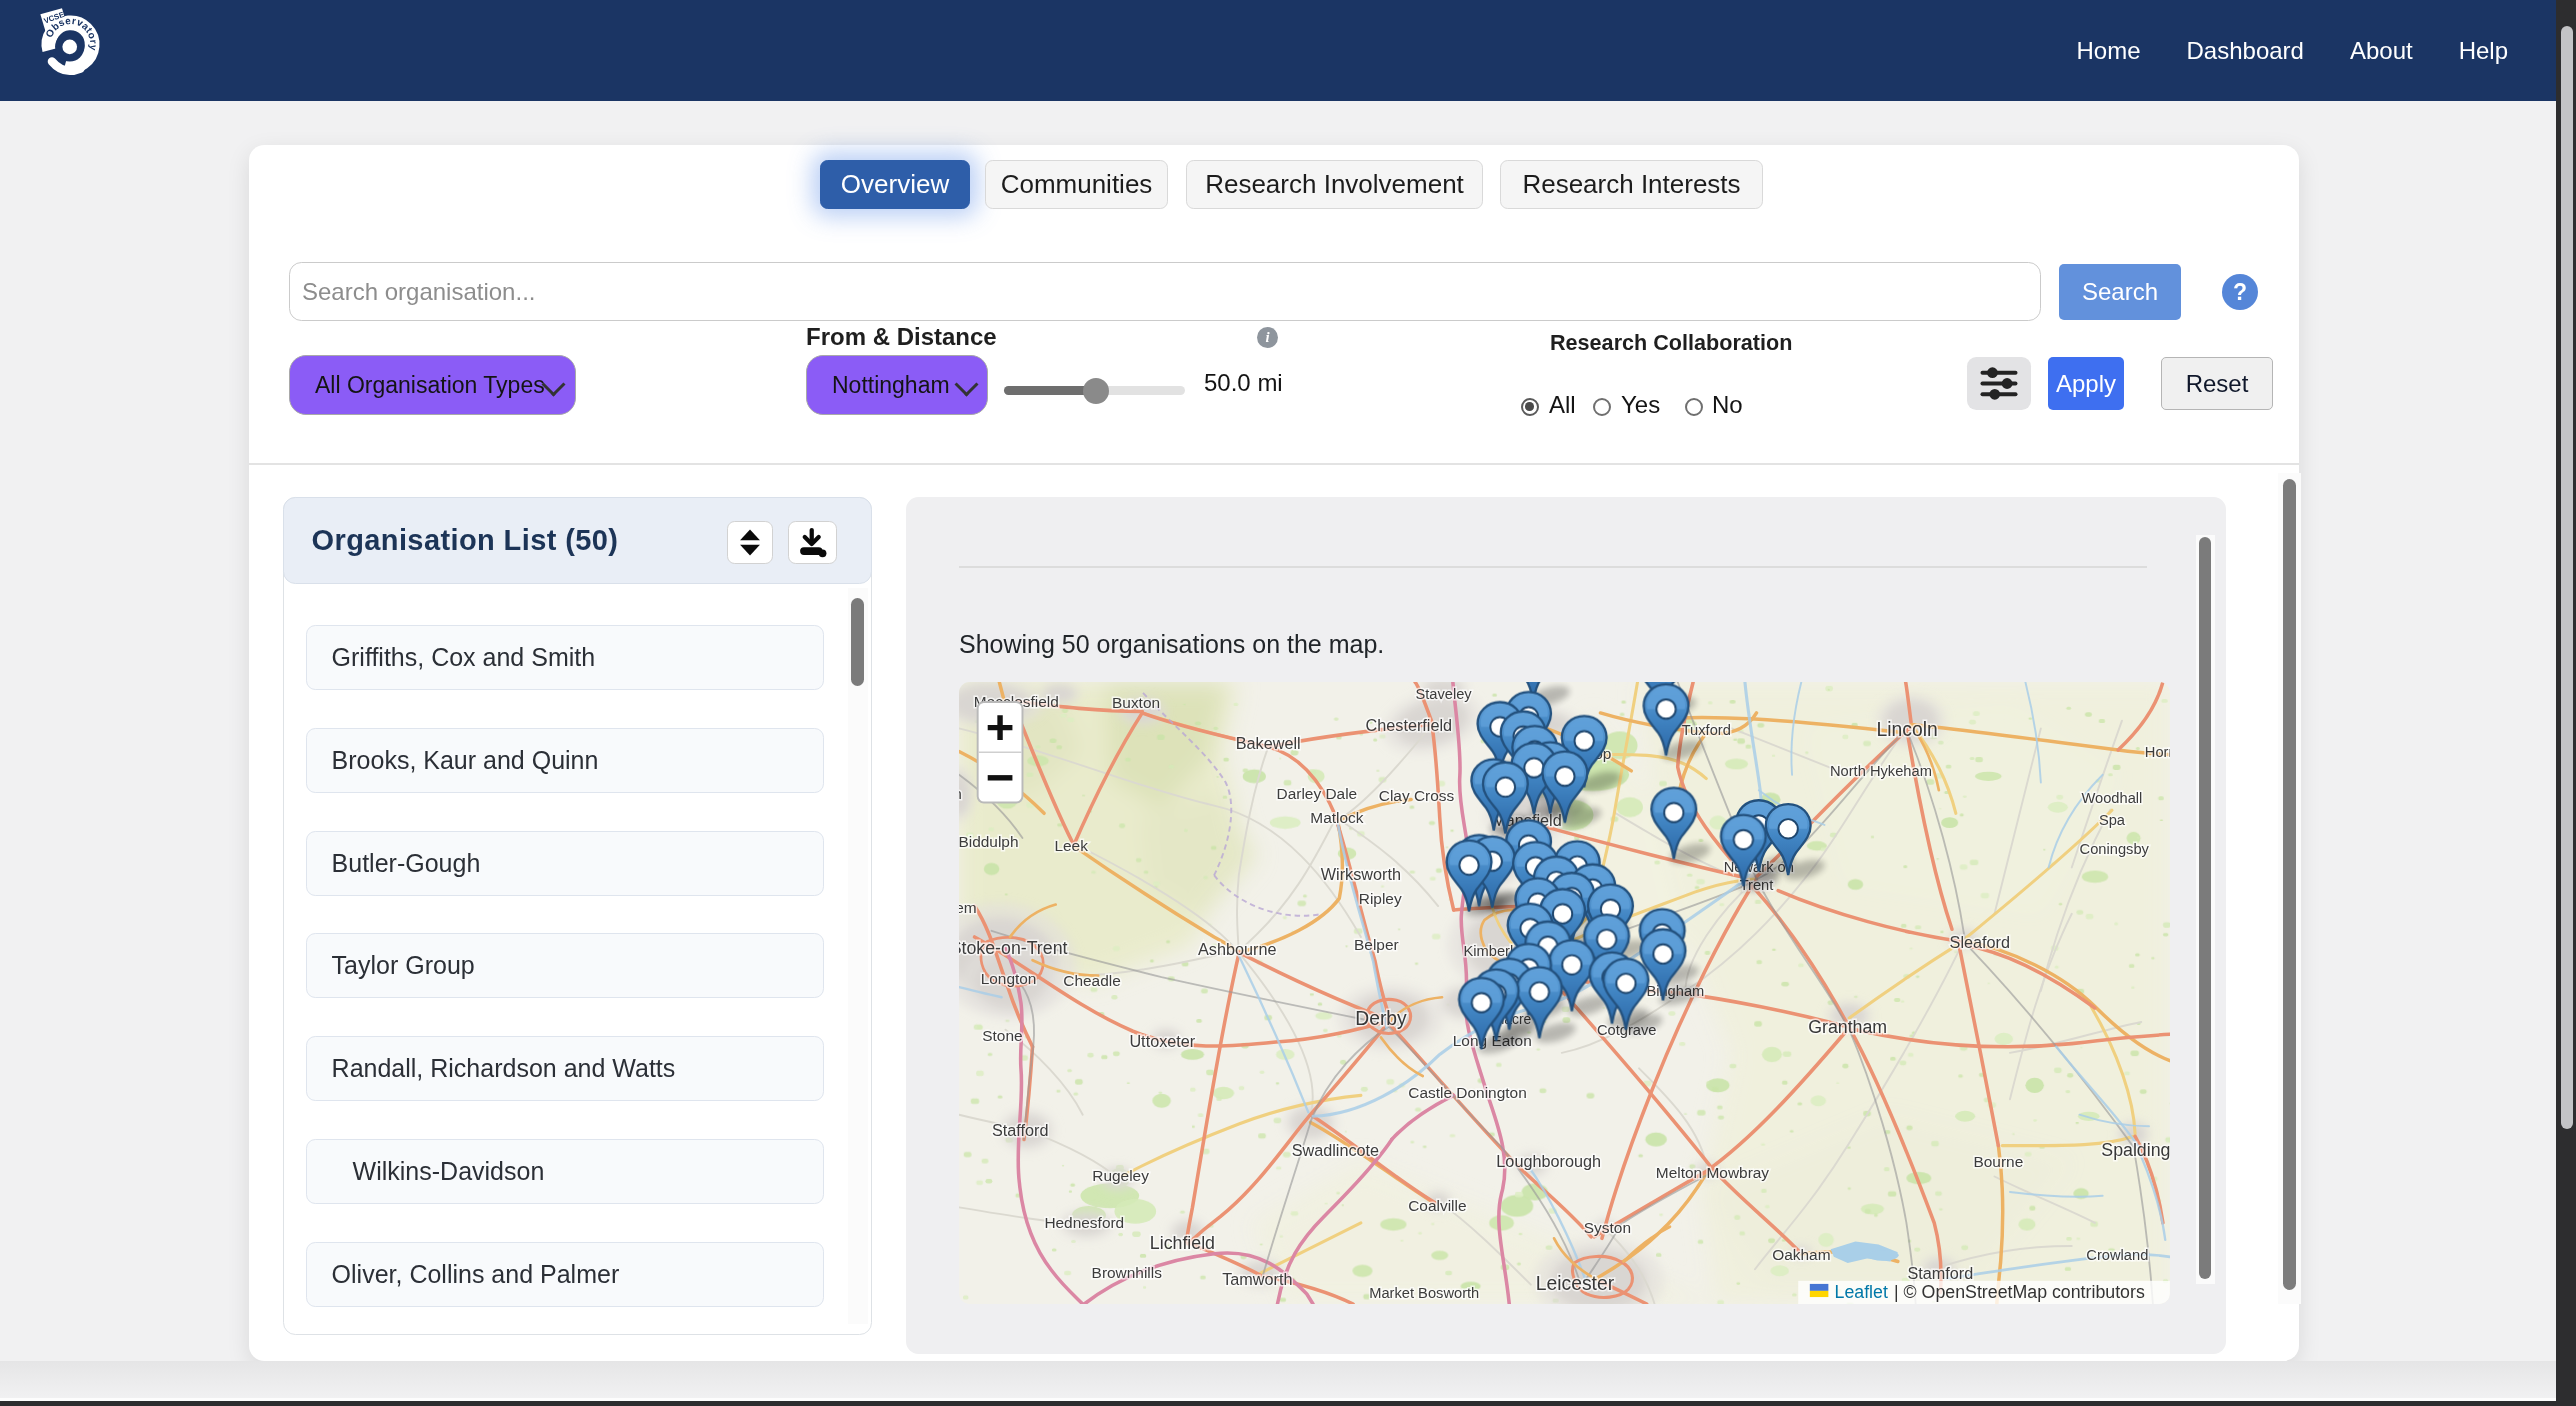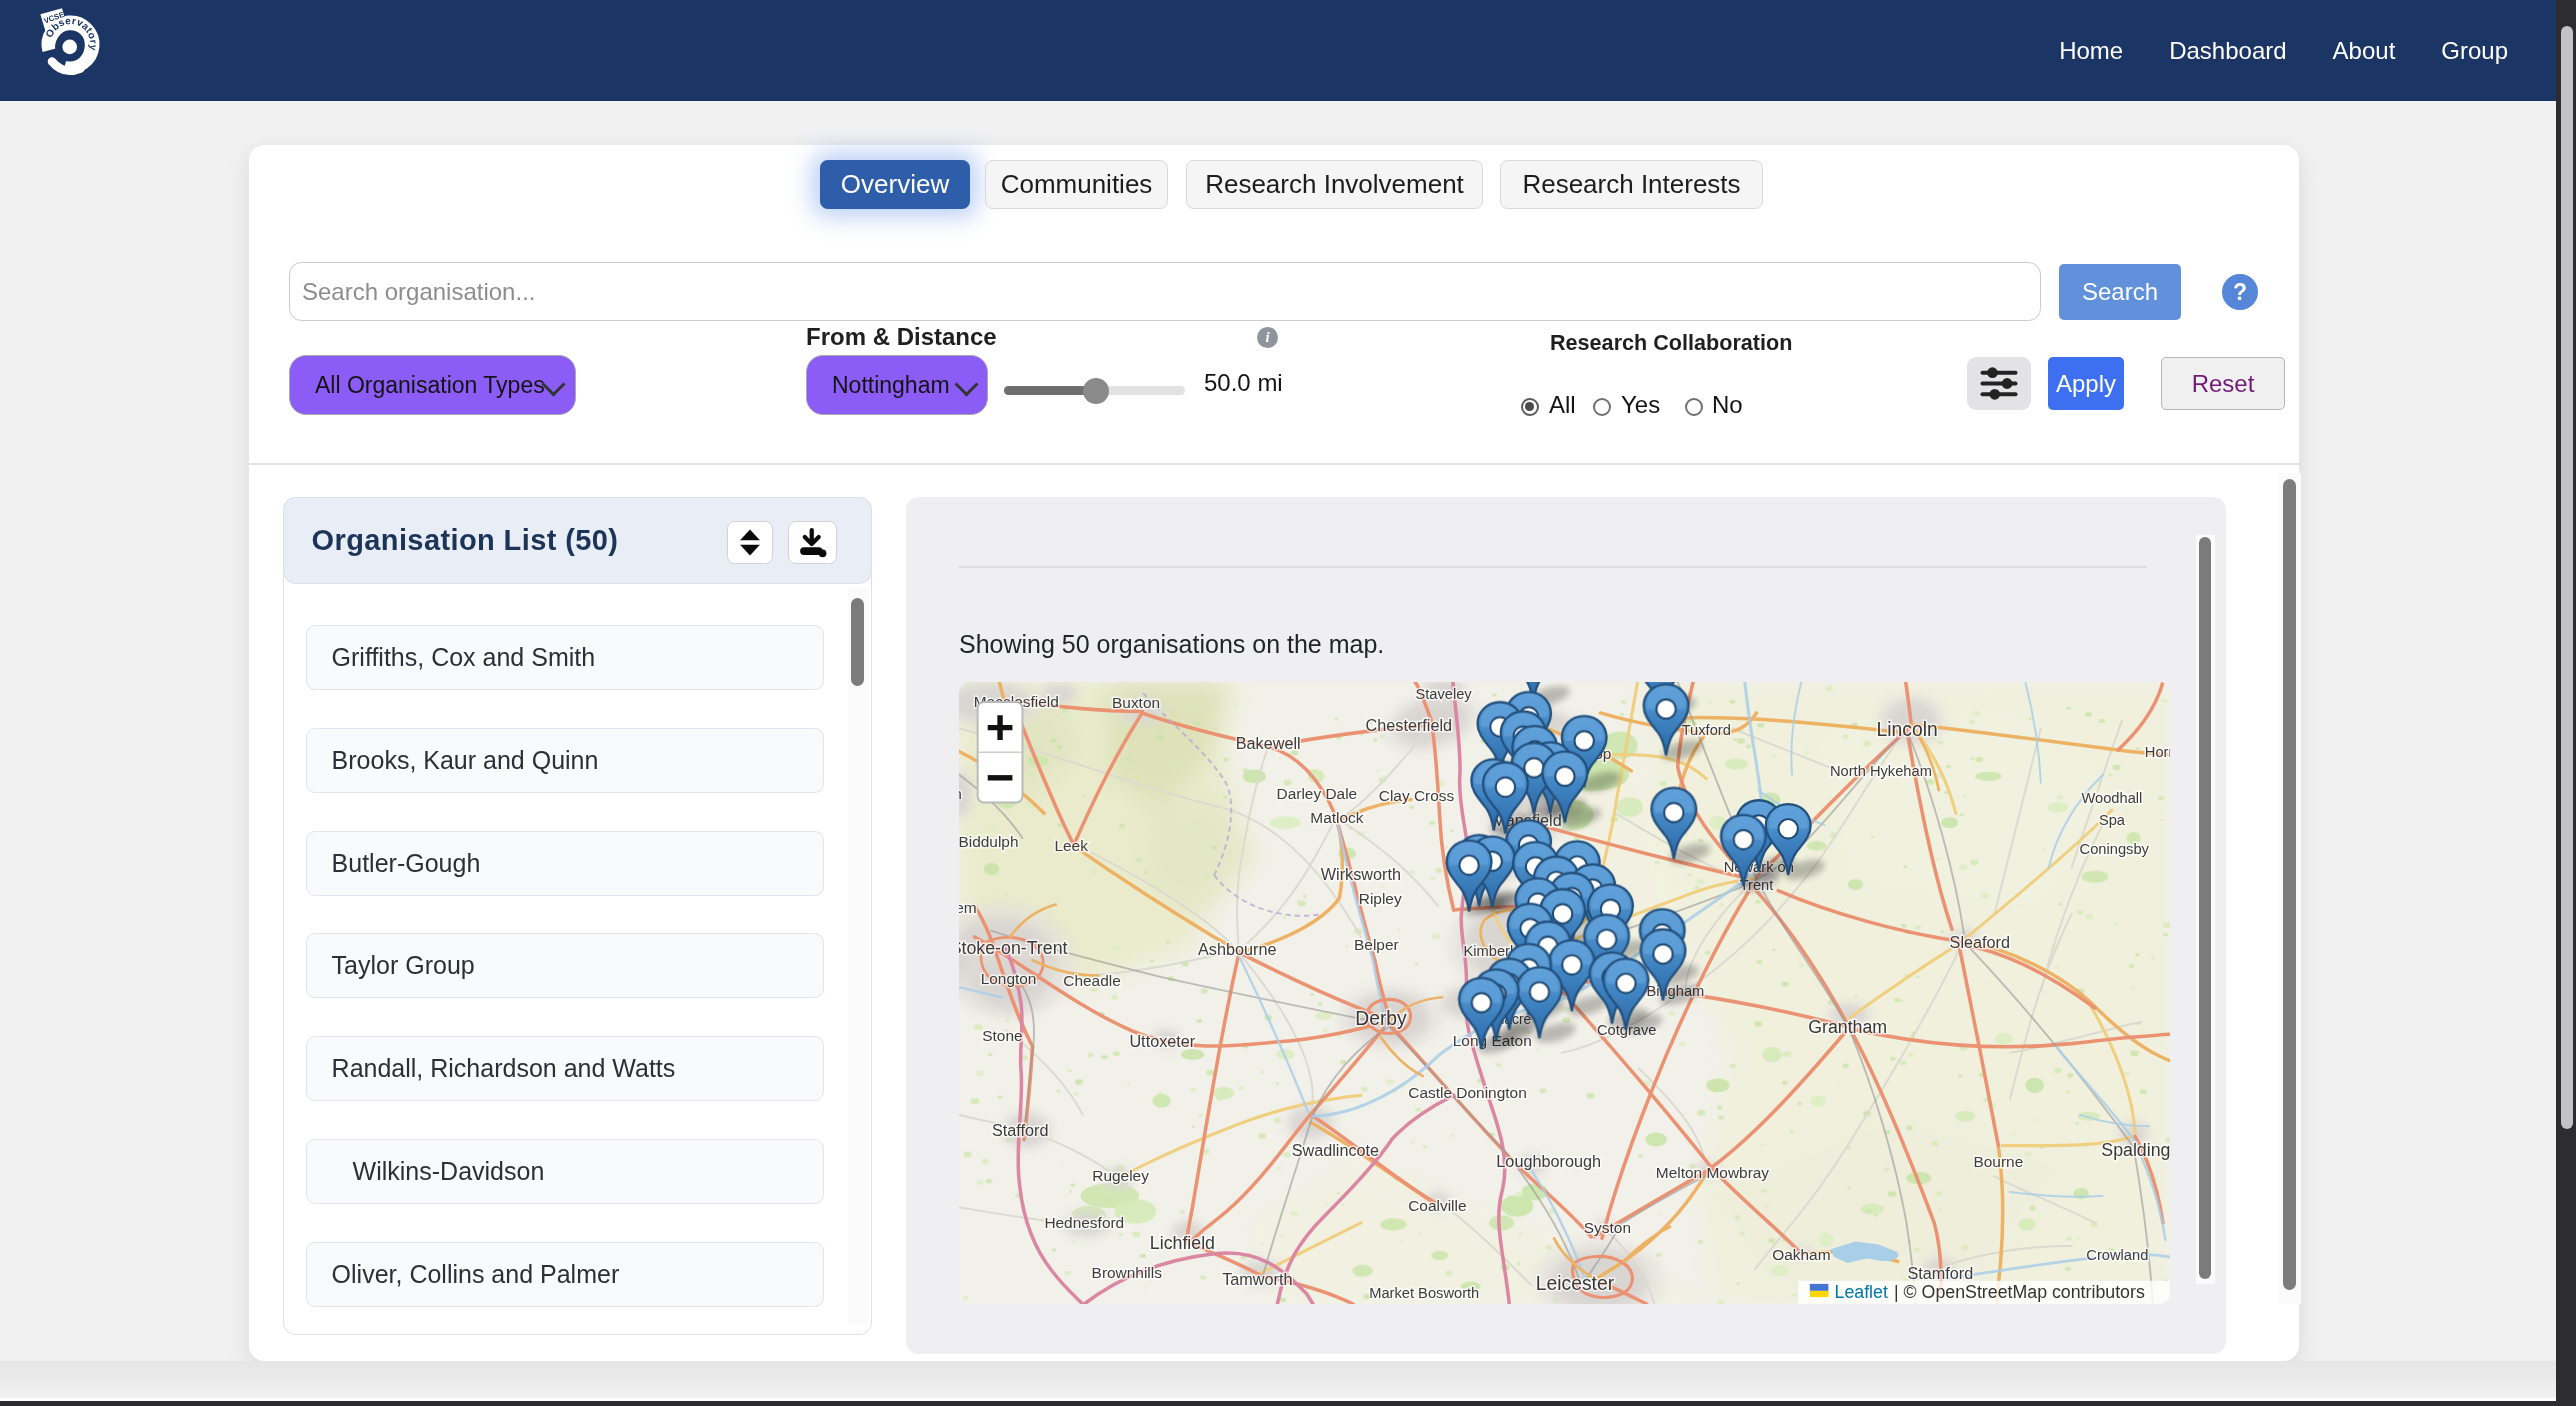--- a/index.html
+++ b/index.html
@@ -35,21 +35,21 @@
 .slider-track { position:absolute; left:755px; top:241px; width:181px; height:9.3px; border-radius:4.6px; background:#e2e2e2; }
 .slider-fill { position:absolute; left:755px; top:241px; width:97px; height:9.3px; border-radius:4.6px; background:#6e6e6e; }
 .slider-thumb { position:absolute; left:834px; top:233px; width:26px; height:26px; border-radius:50%; background:#8a8a8a; }
 .mi { position:absolute; left:955px; top:224px; font-size:24px; color:#141414; }
 .radio { position:absolute; top:253px; width:18px; height:18px; border-radius:50%; border:2.3px solid #6f6f6f; background:#fff; }
 .radio.sel { border-color:#5a5a5a; }
 .radio.sel:after { content:""; position:absolute; left:2.3px; top:2.3px; width:8.5px; height:8.5px; border-radius:50%; background:#4a4a4a; }
 .rlabel { position:absolute; top:246px; font-size:24px; color:#141414; }
 .iconbtn { position:absolute; left:1718px; top:212px; width:64px; height:53px; background:#e3e3e5; border-radius:9.3px; display:flex; align-items:center; justify-content:center; }
 .apply-btn { position:absolute; left:1799px; top:212px; width:76px; height:53px; background:#3e6ff0; color:#fff; }
-.reset-btn { position:absolute; left:1912px; top:212px; width:124px; height:53px; background:#f0f0f0; border:1.5px solid #b5b5b5; color:#701a75; }
+.reset-btn { position:absolute; left:1912px; top:212px; width:112px; height:53px; background:#f0f0f0; border:1.5px solid #b5b5b5; color:#0f172a; }
 .divider { position:absolute; left:0px; top:318px; width:2050px; height:1.5px; background:#e3e3e3; }
 
 .listpanel { position:absolute; left:34px; top:352px; width:589px; height:838px; background:#fff; border:1.5px solid #dee2e6; border-radius:12.4px; }
 .listhead { position:absolute; left:-1.5px; top:-1.5px; width:589px; height:87px; background:#e9eef6; border:1.5px solid #d9e0ea; border-radius:12.4px; display:flex; align-items:center; }
 .listhead h2 { font-size:29px; color:#1c3457; font-weight:bold; margin-left:28px; letter-spacing:0.4px; }
 .hbtn { position:absolute; top:23px; width:46px; height:43px; background:#fff; border:1.5px solid #d2d2d2; border-radius:7.7px; display:flex; align-items:center; justify-content:center; }
 .items { position:absolute; left:0; top:90px; width:586px; height:745px; overflow:hidden; }
 .item { position:absolute; left:21.6px; width:518px; height:65px; background:#f8fafc; border:1.5px solid #dfe5ee; border-radius:9.3px; display:flex; align-items:center; padding-left:25px; font-size:25px; color:#2b2f36; }
 .list-sb { position:absolute; left:564px; top:90px; width:20px; height:736px; background:#fbfbfb; }
 .list-sb .thumb { position:absolute; left:3.1px; top:10px; width:13px; height:88px; background:#7b7b7b; border-radius:7px; }
@@ -71,21 +71,21 @@
     <circle cx="54" cy="58" r="19" fill="#1b3564"></circle>
     <circle cx="54" cy="58" r="9.5" fill="#ffffff"></circle>
     <text x="22" y="28" font-size="10" font-weight="bold" fill="#1b3564" transform="rotate(-20 22 28)" font-family="Liberation Sans, sans-serif">VCSE</text>
     <path id="obs" d="M 30.5 47 A 25.5 25.5 0 1 1 69.5 75" fill="none"></path>
     <text font-size="13" font-weight="bold" fill="#1b3564" letter-spacing="0.4" font-family="Liberation Sans, sans-serif"><textPath href="#obs" startOffset="0">Observatory</textPath></text>
   </svg>
   <div class="navlinks">
     <span>Home</span>
       <span>Dashboard</span>
       <span>About</span>
-      <span>Group</span>
+      <span>Help</span>
   </div>
 </div>
 
 <div class="card">
   <div class="tab active" style="left:571px; width:150px;">Overview</div>
   <div class="tab" style="left:736px; width:183px;">Communities</div>
   <div class="tab" style="left:937px; width:297px;">Research Involvement</div>
   <div class="tab" style="left:1251px; width:263px;">Research Interests</div>
 
   <div class="search-input">Search organisation...</div>

